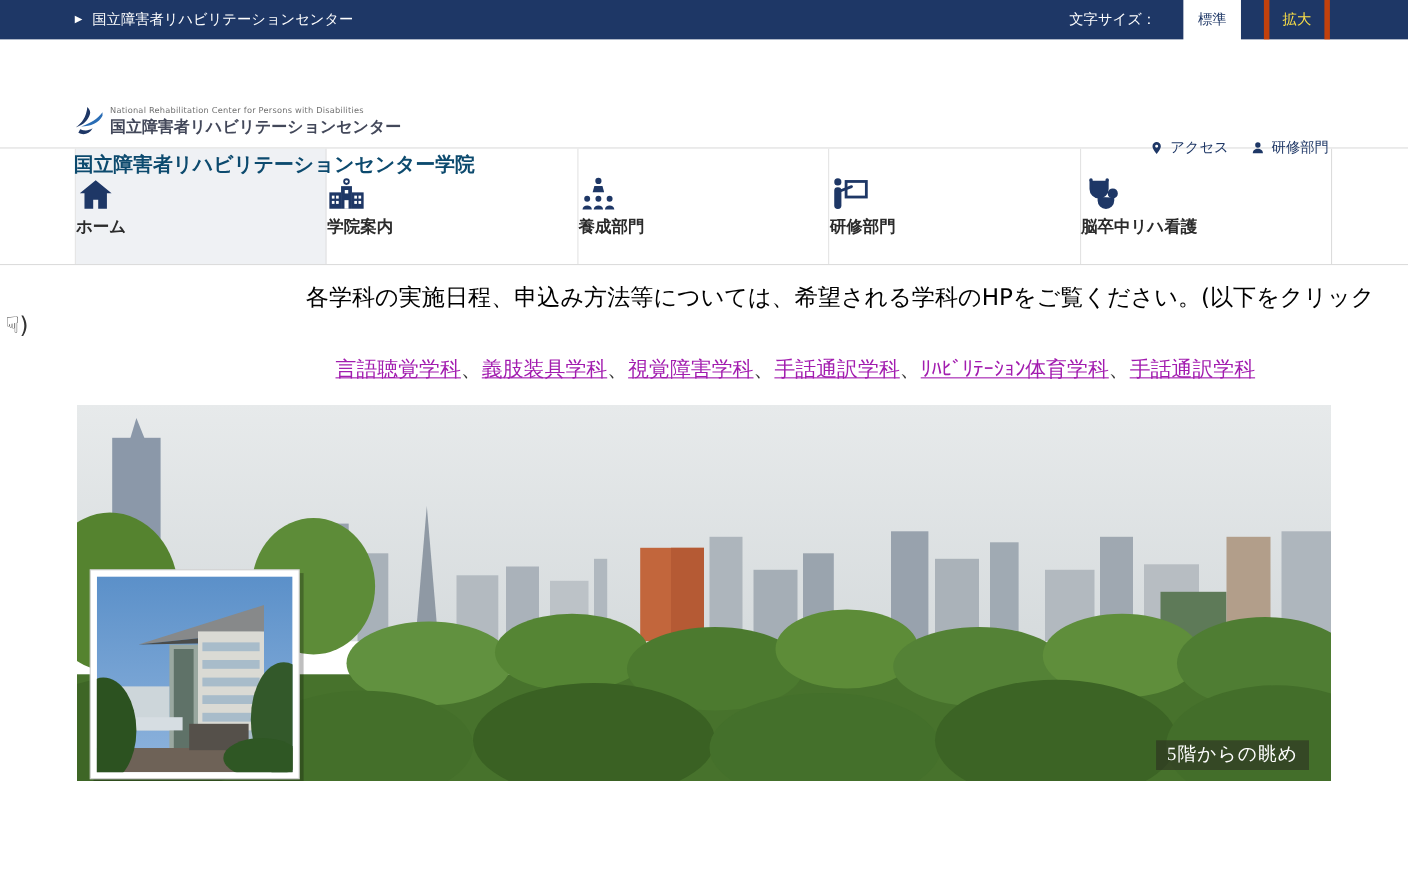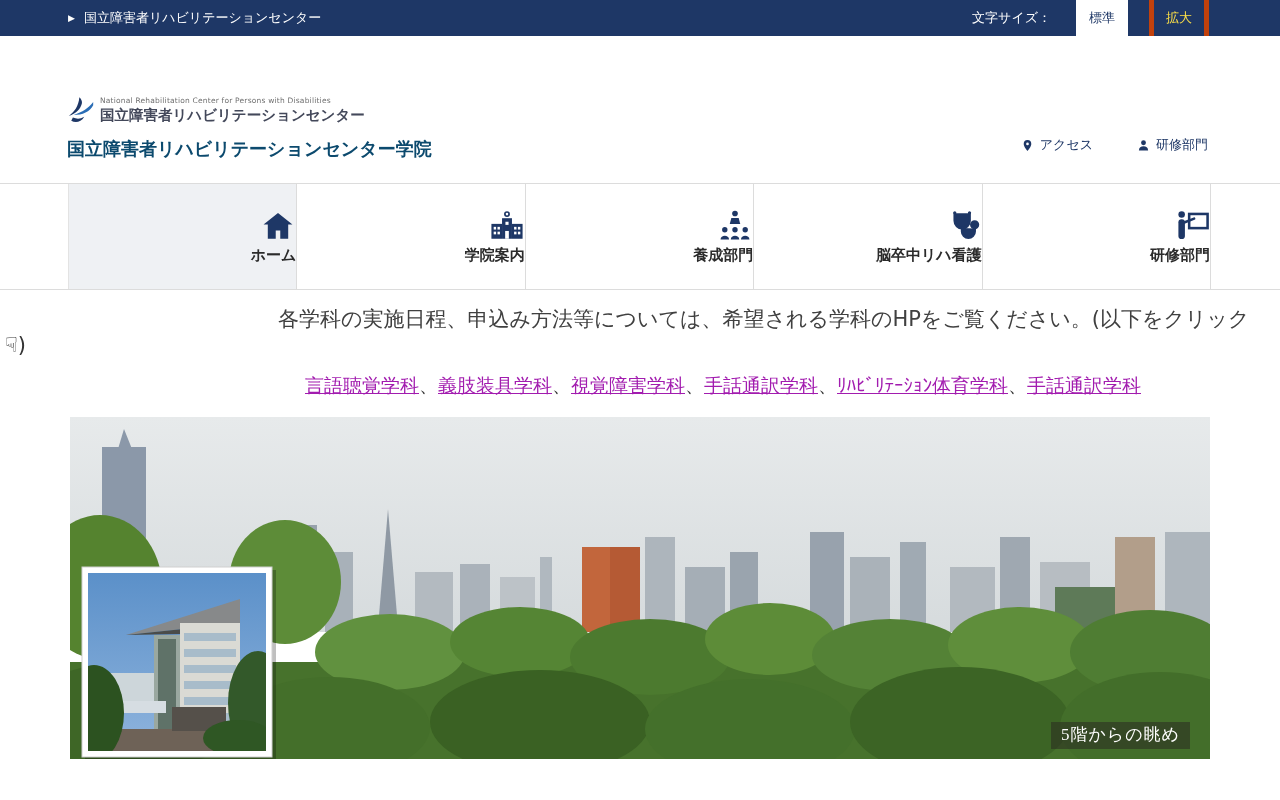--- a/index.html
+++ b/index.html
@@ -12,47 +12,47 @@
   .topbar-left { display:flex; align-items:center; gap:9px; color:#fff;
     font-size:13px; cursor:pointer; }
   .topbar-left .tri { font-size:9px; line-height:1; }
   .topbar-right { display:flex; align-items:center; gap:21px; }
   .fs-label { color:#fff; font-size:13px; margin-right:4px; }
   .fs-btn { font-size:13px; padding:16px 12px; cursor:pointer; line-height:1.3; }
   .fs-btn.standard { background:#fff; color:#1e3766; border:1px solid #fff; }
   .fs-btn.large { background:transparent; color:#fde047; border:5px solid #c2410c; }
 
   
-  .header { position:relative; height:148px; background:#fff; border-bottom:1px solid #dcdcdc; }
+  .header { position:relative; height:99px; background:#fff; border-bottom:1px solid #dcdcdc; }
   .logo { position:absolute; left:68px; top:60px; display:flex; align-items:flex-start; gap:6px; cursor:pointer; }
   .logo svg { width:26px; height:30px; }
   .logo-text .en { font-size:7.5px; color:#707070; letter-spacing:.2px; }
   .logo-text .jp { font-size:14.5px; font-weight:bold; color:#43485a; margin-top:1px; }
   .page-title { position:absolute; left:67px; top:101px; font-size:18px; font-weight:bold; color:#0c4a6e; }
-  .header-links { position:absolute; right:72px; top:100px; display:flex; gap:44px; }
+  .header-links { position:absolute; right:72px; top:89px; display:flex; gap:20px; }
   .header-link { display:flex; align-items:center; gap:6px; font-size:13px;
     color:#1e3766; cursor:pointer; }
   .header-link svg { width:13px; height:13px; fill:#1e3766; }
 
   
   .nav-wrap { border-bottom:1px solid #dcdcdc; }
   .nav { margin-left:68px; width:1143px; display:flex; height:105px;
     border-left:1px solid #e3e3e3; }
-  .nav-item { flex:1; display:flex; flex-direction:column; align-items:flex-end;
+  .nav-item { flex:1; display:flex; flex-direction:column; align-items:flex-start;
     justify-content:center; gap:2px; border-right:1px solid #dcdcdc;
     background:#fff; cursor:pointer; }
   .nav-item.active { background:#eff1f4; }
   .nav-item .icn { height:36px; display:flex; align-items:center; }
   .nav-item .icn svg { width:36px; height:34px; fill:#1e3766; }
   .nav-label { font-size:15px; font-weight:bold; color:#2b2b2b; }
 
   
   .heading { display:inline-block; margin:30px 0 0 258px; background:#aaffee;
     color:#a63c32; font-size:25px; font-weight:400; line-height:27px; padding:0 14px 0 2px; }
-  .para-l1 { margin-top:16px; padding-left:278px; font-size:21px; line-height:26px; color:#404040; }
+  .para-l1 { margin-top:16px; padding-left:278px; font-size:21px; line-height:26px; color:#000000; }
   .para-l2 { padding-left:5px; font-size:21px; line-height:26px; color:#333; }
   .dept-links { margin-top:15px; padding-left:305px; font-size:19px; line-height:24px; white-space:nowrap; }
   .dept-links a { color:#a21caf; text-decoration:underline; cursor:pointer; }
   .dept-links .sep { color:#333; }
 
   
   .photo { position:relative; width:1140px; height:342px; margin:20px 0 0 70px; overflow:hidden; }
   .photo svg.scene { display:block; width:1140px; height:342px; }
   .photo-caption { position:absolute; right:20px; bottom:10px;
     background:rgba(42,42,32,.55); color:#fff; font-size:17px; padding:1px 10px 3px;
@@ -145,41 +145,41 @@
             <circle cx="19.2" cy="14.6" r="1.9"></circle>
             <path d="M1.8 21.5c0-3.4 6-3.4 6 0z"></path>
             <path d="M9 21.5c0-3.4 6-3.4 6 0z"></path>
             <path d="M16.2 21.5c0-3.4 6-3.4 6 0z"></path>
           </svg>
         </span>
         <span class="nav-label">養成部門</span>
       </div>
       <div class="nav-item">
         <span class="icn">
+          <svg viewBox="0 0 24 24">
+            <rect x="10" y="3.5" width="13" height="10" fill="none" stroke="#1e3766" stroke-width="1.8"></rect>
+            <circle cx="4.7" cy="3.8" r="2.3"></circle>
+            <rect x="2.4" y="7.2" width="4.6" height="14" rx="2.2"></rect>
+            <line x1="6.5" y1="9.5" x2="13.5" y2="6.8" stroke="#1e3766" stroke-width="1.8" stroke-linecap="round"></line>
+          </svg>
+        </span>
+        <span class="nav-label">研修部門</span>
+      </div>
+      <div class="nav-item">
+        <span class="icn">
           <svg viewBox="0 0 24 24" fill="none" stroke="#1e3766" stroke-width="1.9" stroke-linecap="round">
             <path d="M5.5 3 v5.3 a5.2 5.2 0 0 0 10.4 0 V3"></path>
             <path d="M10.7 13.4 v2.4 a4.4 4.4 0 0 0 8.8 0 v-2"></path>
             <circle cx="19.5" cy="11.2" r="2.3"></circle>
             <circle cx="19.5" cy="11.2" r="0.7" fill="#1e3766" stroke="none"></circle>
             <circle cx="5.5" cy="2.6" r="1.1" fill="#1e3766" stroke="none"></circle>
             <circle cx="15.9" cy="2.6" r="1.1" fill="#1e3766" stroke="none"></circle>
           </svg>
         </span>
         <span class="nav-label">脳卒中リハ看護</span>
-      </div>
-      <div class="nav-item">
-        <span class="icn">
-          <svg viewBox="0 0 24 24">
-            <rect x="10" y="3.5" width="13" height="10" fill="none" stroke="#1e3766" stroke-width="1.8"></rect>
-            <circle cx="4.7" cy="3.8" r="2.3"></circle>
-            <rect x="2.4" y="7.2" width="4.6" height="14" rx="2.2"></rect>
-            <line x1="6.5" y1="9.5" x2="13.5" y2="6.8" stroke="#1e3766" stroke-width="1.8" stroke-linecap="round"></line>
-          </svg>
-        </span>
-        <span class="nav-label">研修部門</span>
       </div>
     </nav>
 </div>
 
 <main>
   <div class="para-l1">各学科の実施日程、申込み方法等については、希望される学科のHPをご覧ください。(以下をクリック</div>
   <div class="para-l2">☟)</div>
   <div class="dept-links" id="dept-links"><a>言語聴覚学科</a><span class="sep">、</span><a>義肢装具学科</a><span class="sep">、</span><a>視覚障害学科</a><span class="sep">、</span><a>手話通訳学科</a><span class="sep">、</span><a>ﾘﾊﾋﾞﾘﾃｰｼｮﾝ体育学科</a><span class="sep">、</span><a>手話通訳学科</a></div>
 
   <div class="photo">

